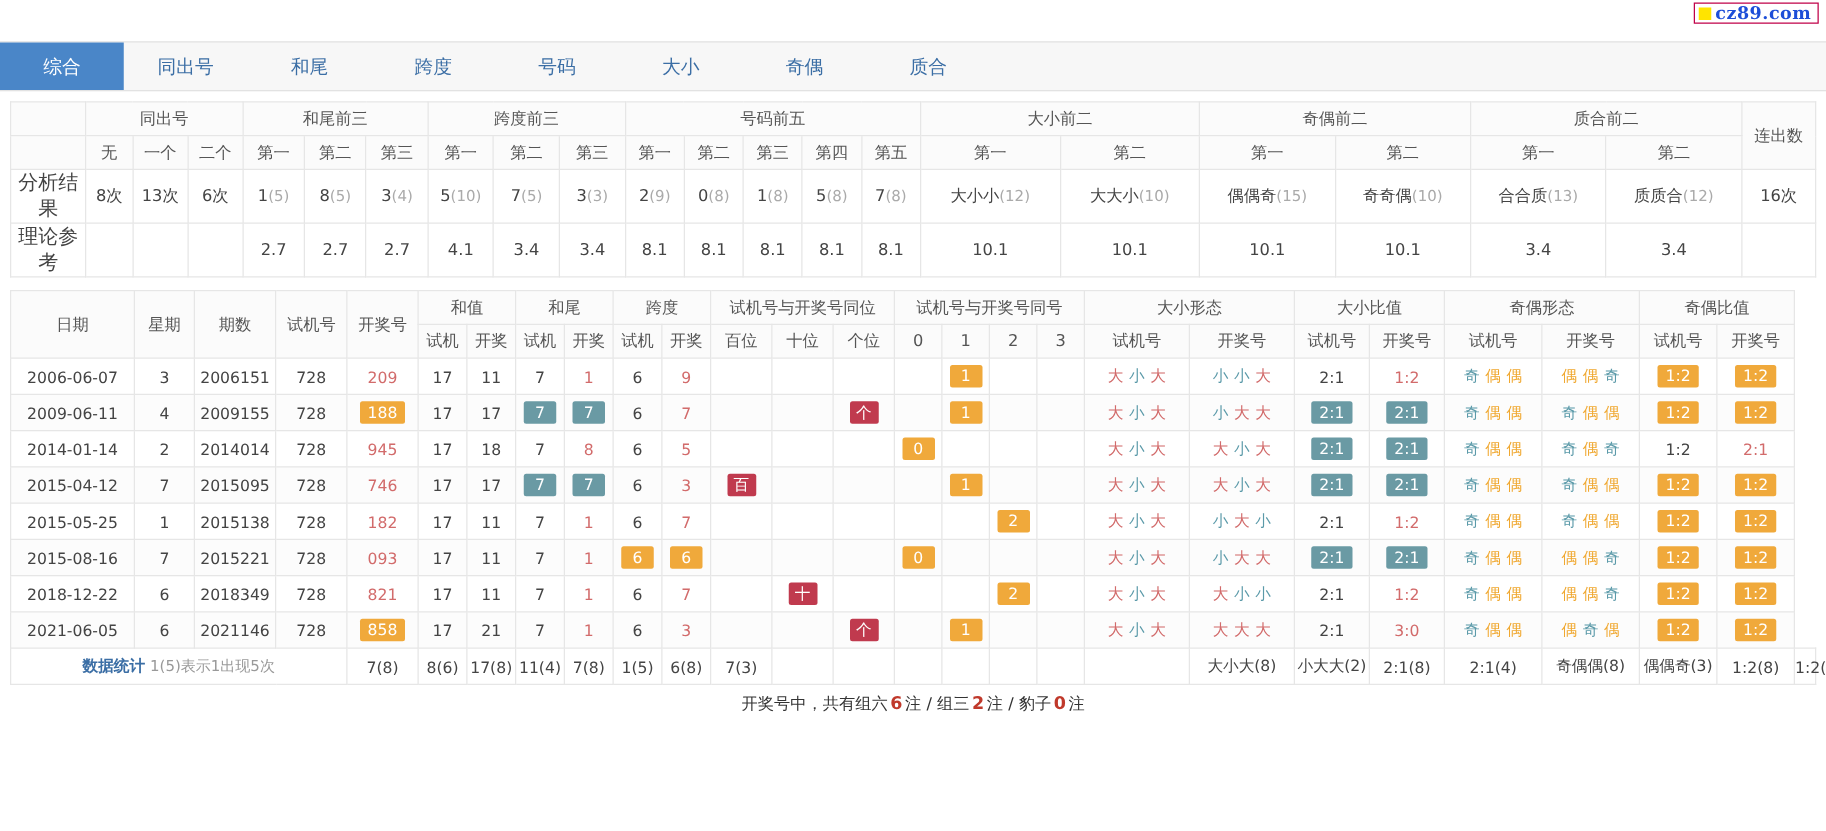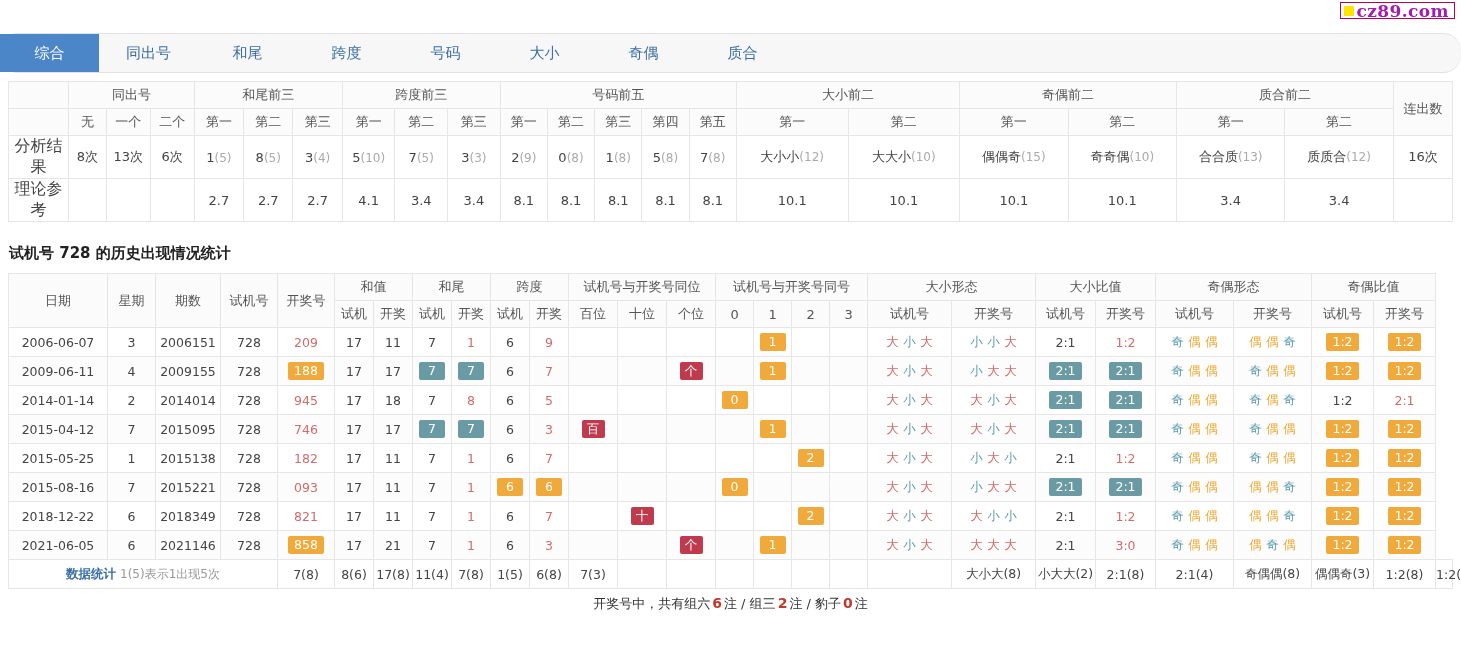--- a/index.html
+++ b/index.html
@@ -23,30 +23,30 @@
     position:absolute;right:6px;top:2px;
     border:1px solid #c00048;
     background:#fff;
     padding:1px 5px 1px 3px;
     display:flex;align-items:center;gap:3px;
     height:17px;box-sizing:border-box;
   }
   .logo-sq{width:10px;height:10px;background:#ffe400;display:block;}
   .logo-text{
     font-family:"DejaVu Serif","Liberation Serif",serif;
-    font-size:17px;color:#a21caf;font-weight:bold;letter-spacing:.4px;
+    font-size:14px;color:#1d4ed8;font-weight:bold;letter-spacing:.4px;
   }
 
   
   .tabbar{
     position:relative;height:38px;
     background:#f7f7f7;
     border-top:1px solid #e2e2e2;
     border-bottom:1px solid #e2e2e2;
-    display:flex;align-items:stretch;border-radius:18px;
+    display:flex;align-items:stretch;
   }
   .tab{
     width:99px;display:flex;align-items:center;justify-content:center;
     font-size:15px;color:#3b6ea5;cursor:pointer;
   }
   .tab.active{background:#4a86c8;color:#fff;}
 
   
   table{border-collapse:collapse;}
   .t1,.t2{table-layout:fixed;}
@@ -241,21 +241,20 @@
             <td>10.1</td>
             <td>10.1</td>
             <td>3.4</td>
             <td>3.4</td>
             <td></td>
           </tr>
       </tbody>
     </table>
   </div>
 
-  <div class="sec2">试机号 728 的历史出现情况统计</div>
 
   <div class="t2-wrap">
     <table class="t2">
       <colgroup>
         <col style="width:99px">
           <col style="width:48px">
           <col style="width:65px">
           <col style="width:57px">
           <col style="width:57px">
         <col style="width:39px">

